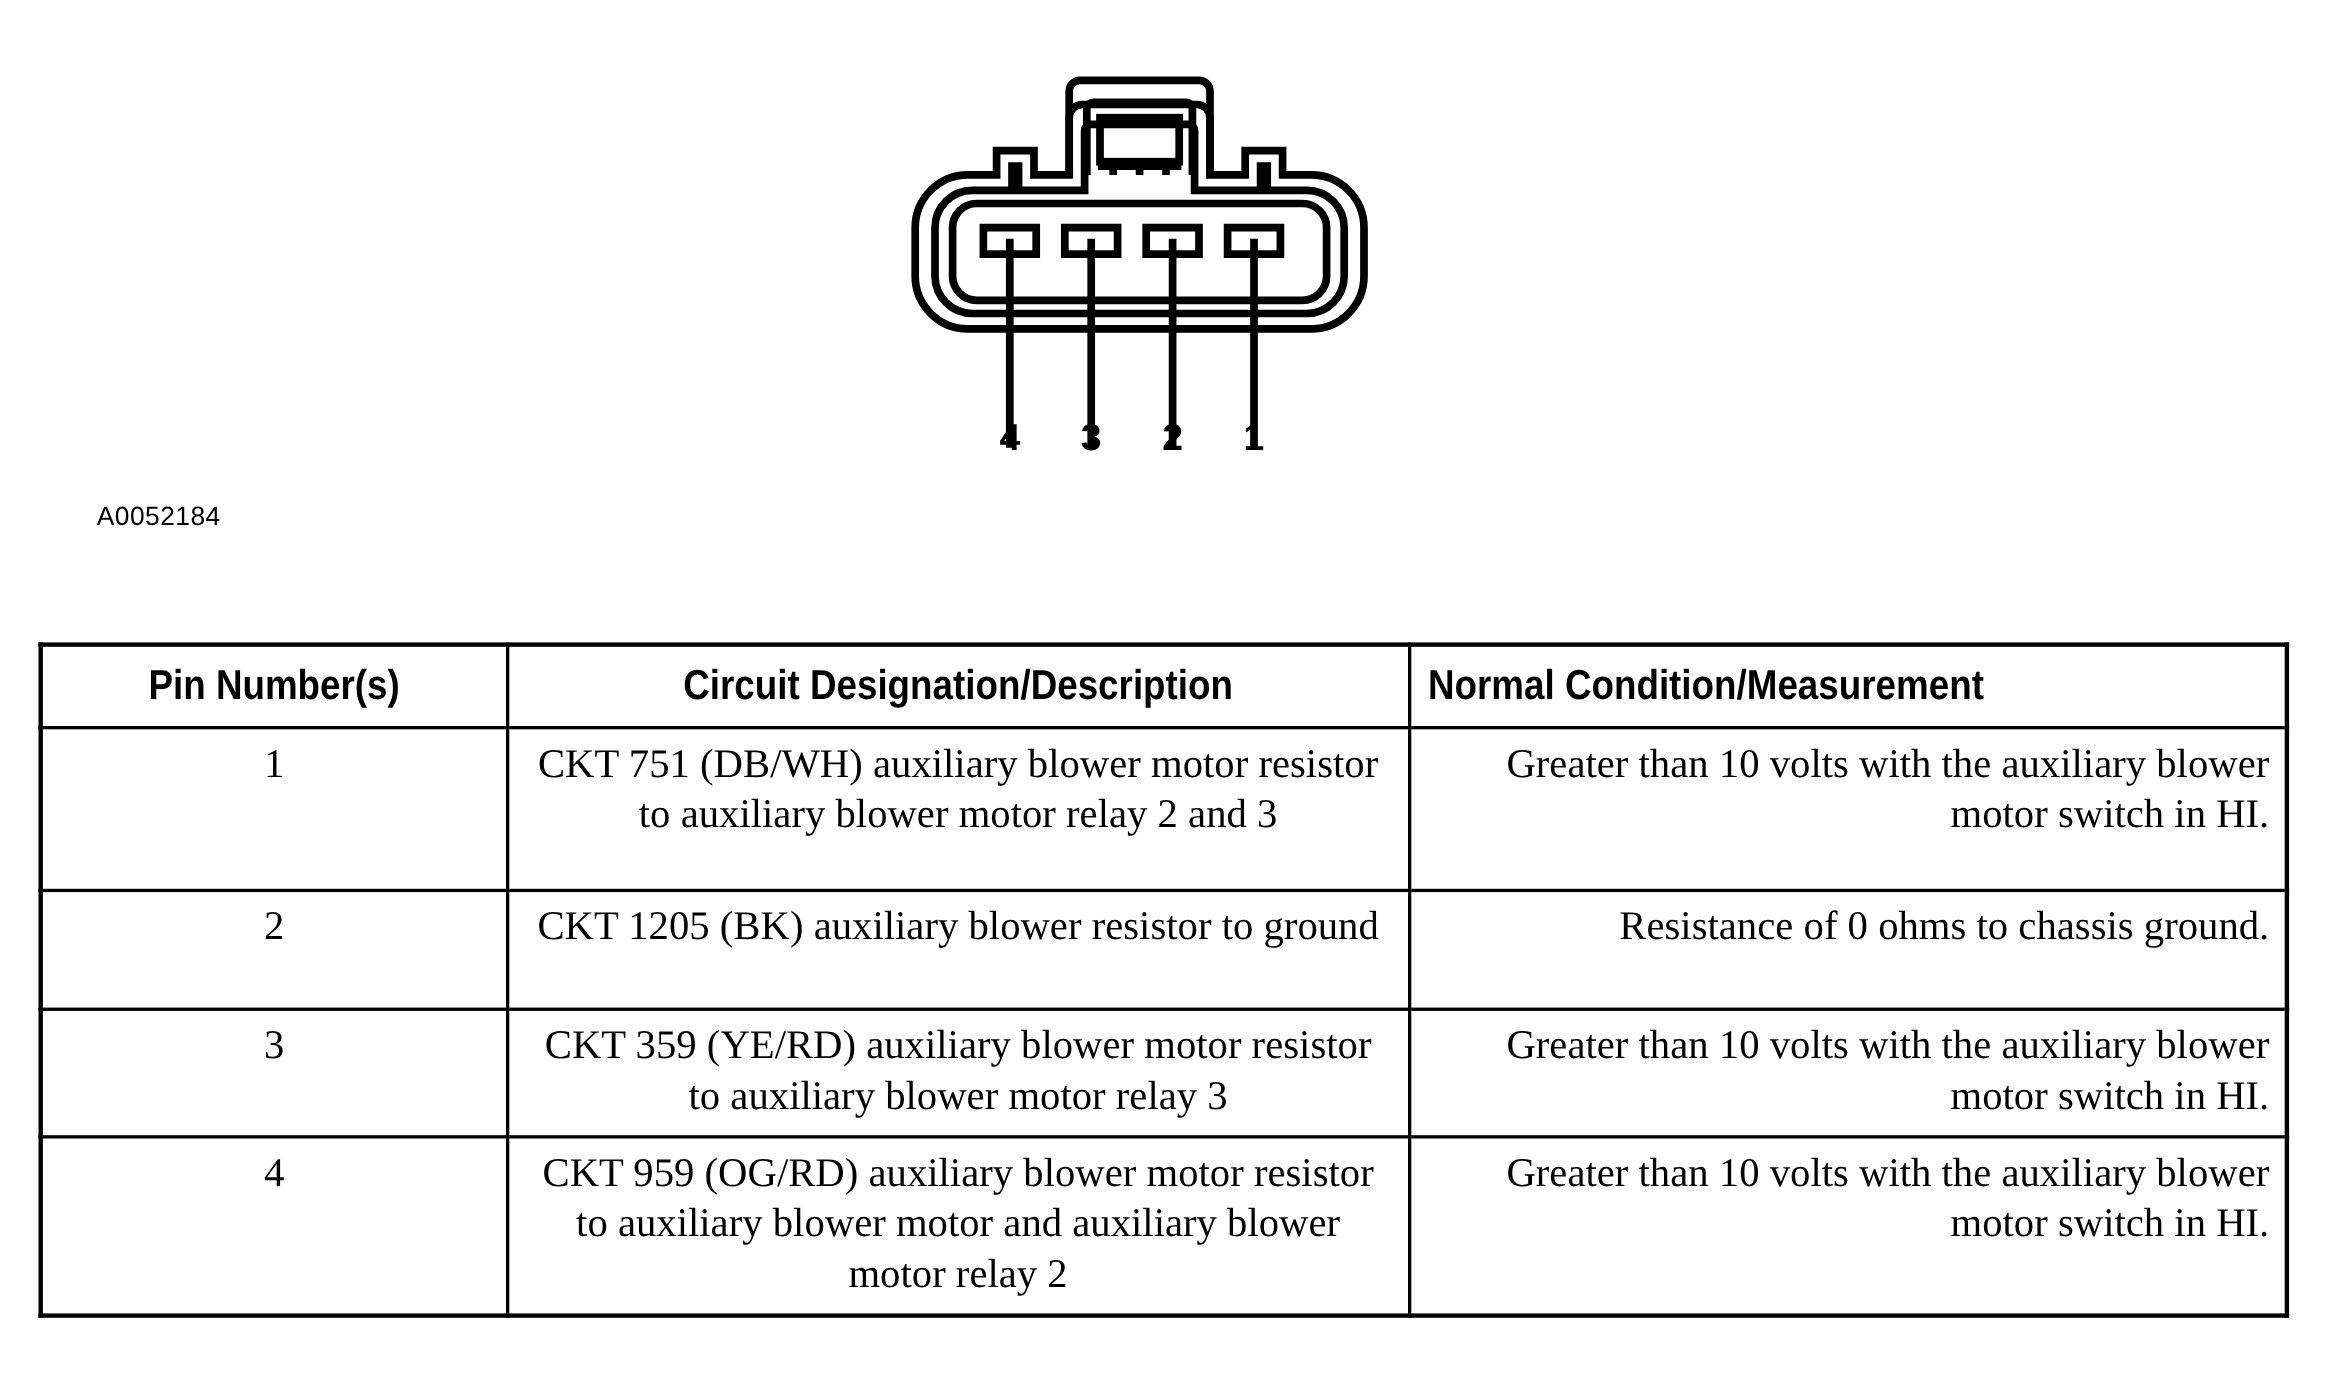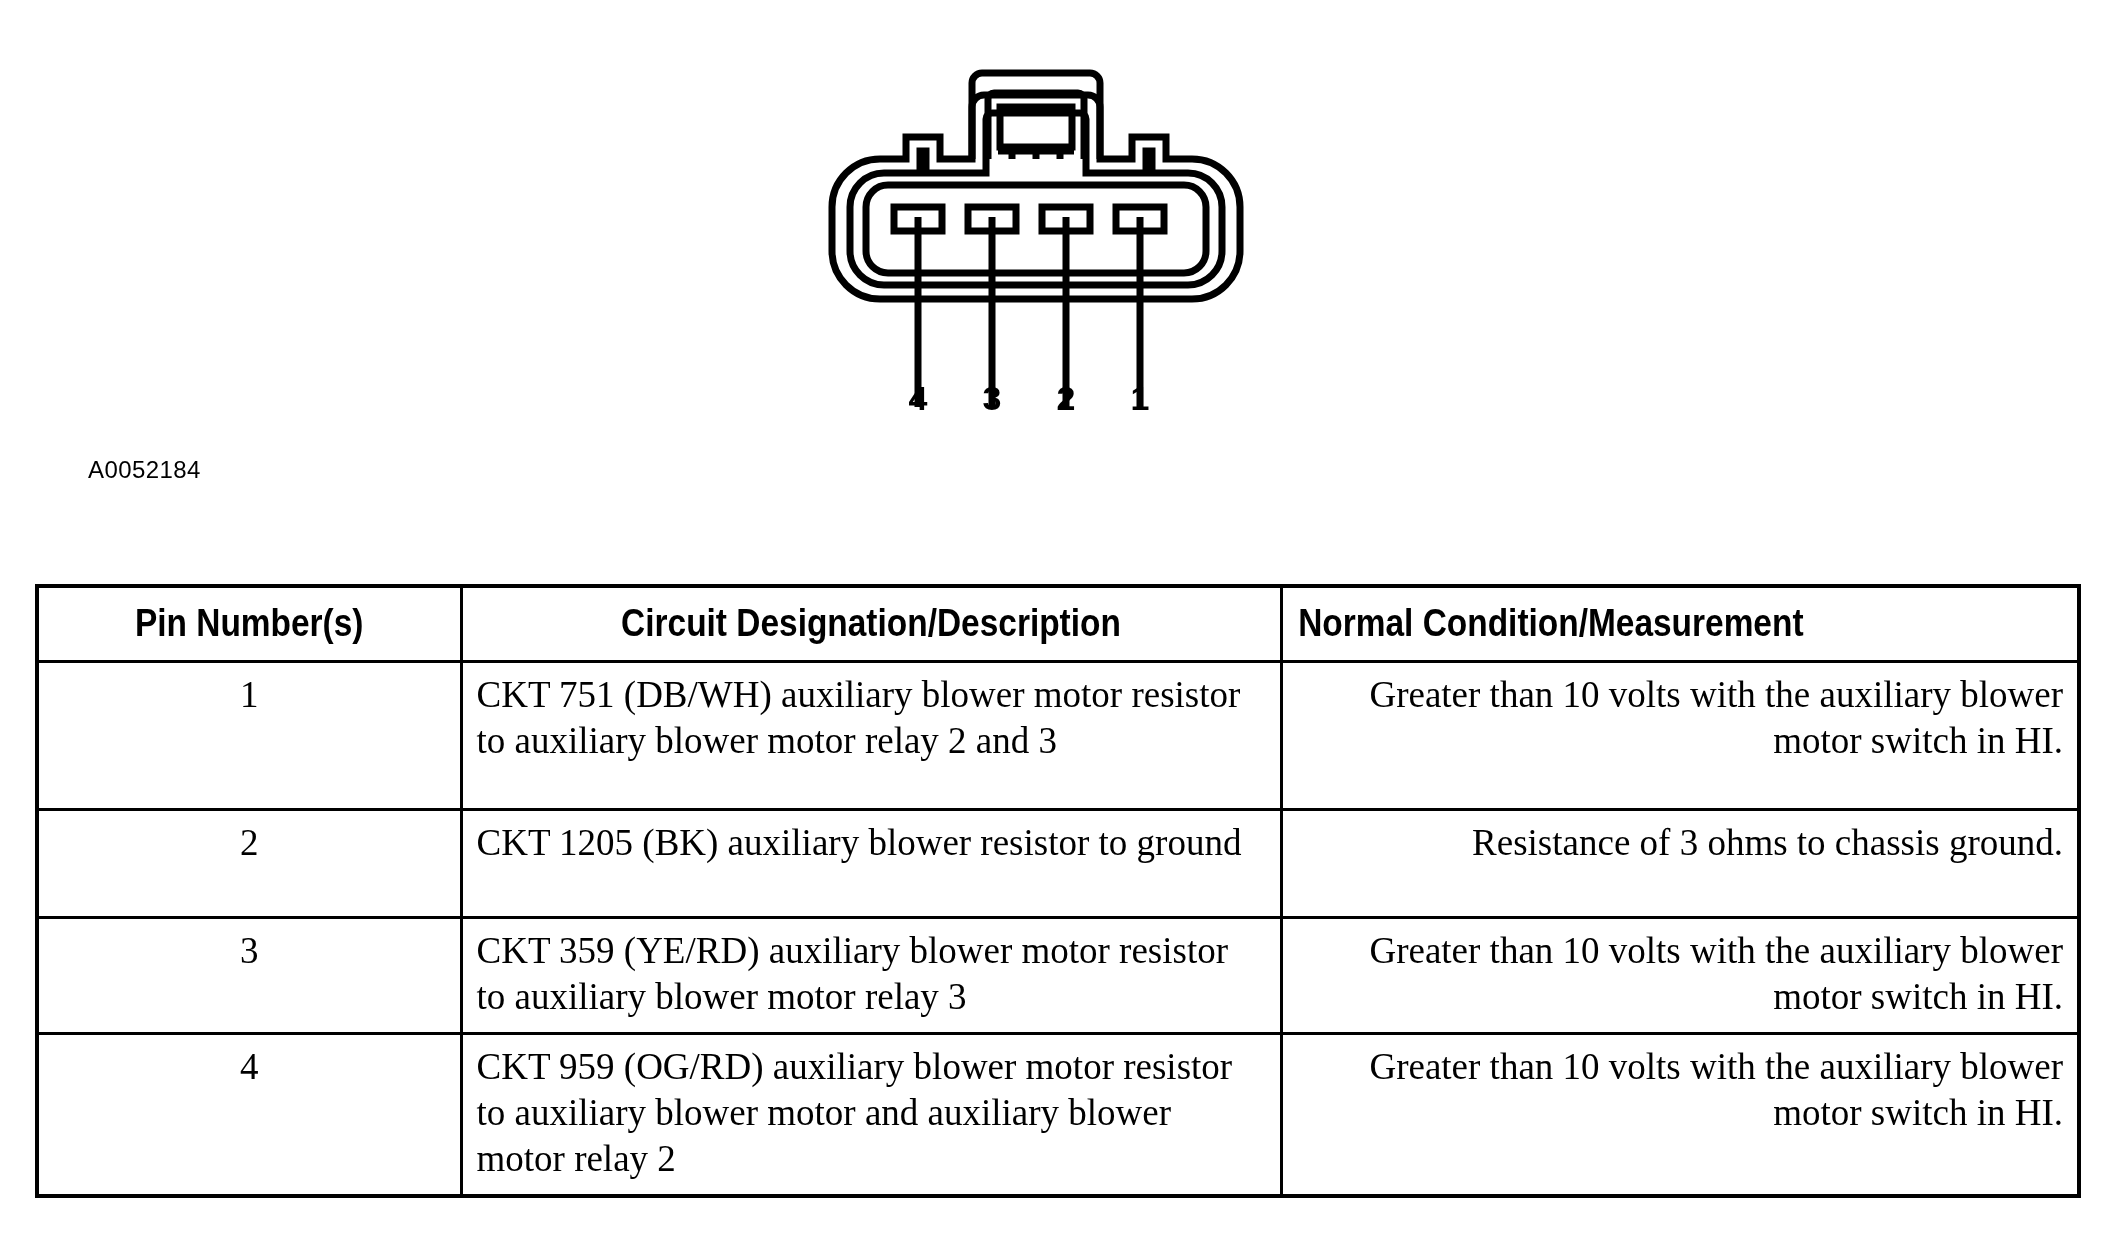--- a/index.html
+++ b/index.html
@@ -101,21 +101,21 @@
     transform-origin: left center;
   }
 
   table.pin-table tbody td {
     font-family: "Liberation Serif", "DejaVu Serif", serif;
     font-size: 37px;
     line-height: 46px;
     padding: 9px 14px 12px 14px;
   }
   td.cell-pin  { text-align: center; }
-  td.cell-desc { text-align: left; }
+  td.cell-desc { text-align: center; }
   td.cell-meas { text-align: right; padding-left: 20px; }
 
   .row-tall    { height: 148px; }
   .row-medium  { height: 108px; }
 </style>
 </head>
 <body>
 
 <div id="connector-figure">
   <svg id="connector-svg" width="470" height="360" viewBox="0 0 470 360">
@@ -224,21 +224,21 @@
     </thead>
     <tbody>
       <tr class="row-tall">
         <td class="cell-pin">1</td>
         <td class="cell-desc">CKT 751 (DB/WH) auxiliary blower motor resistor to auxiliary blower motor relay 2 and 3</td>
         <td class="cell-meas">Greater than 10 volts with the auxiliary blower motor switch in HI.</td>
       </tr>
       <tr class="row-medium">
         <td class="cell-pin">2</td>
         <td class="cell-desc">CKT 1205 (BK) auxiliary blower resistor to ground</td>
-        <td class="cell-meas">Resistance of 3 ohms to chassis ground.</td>
+        <td class="cell-meas">Resistance of 0 ohms to chassis ground.</td>
       </tr>
       <tr class="row-medium">
         <td class="cell-pin">3</td>
         <td class="cell-desc">CKT 359 (YE/RD) auxiliary blower motor resistor to auxiliary blower motor relay 3</td>
         <td class="cell-meas">Greater than 10 volts with the auxiliary blower motor switch in HI.</td>
       </tr>
       <tr class="row-tall">
         <td class="cell-pin">4</td>
         <td class="cell-desc">CKT 959 (OG/RD) auxiliary blower motor resistor to auxiliary blower motor and auxiliary blower motor relay 2</td>
         <td class="cell-meas">Greater than 10 volts with the auxiliary blower motor switch in HI.</td>

